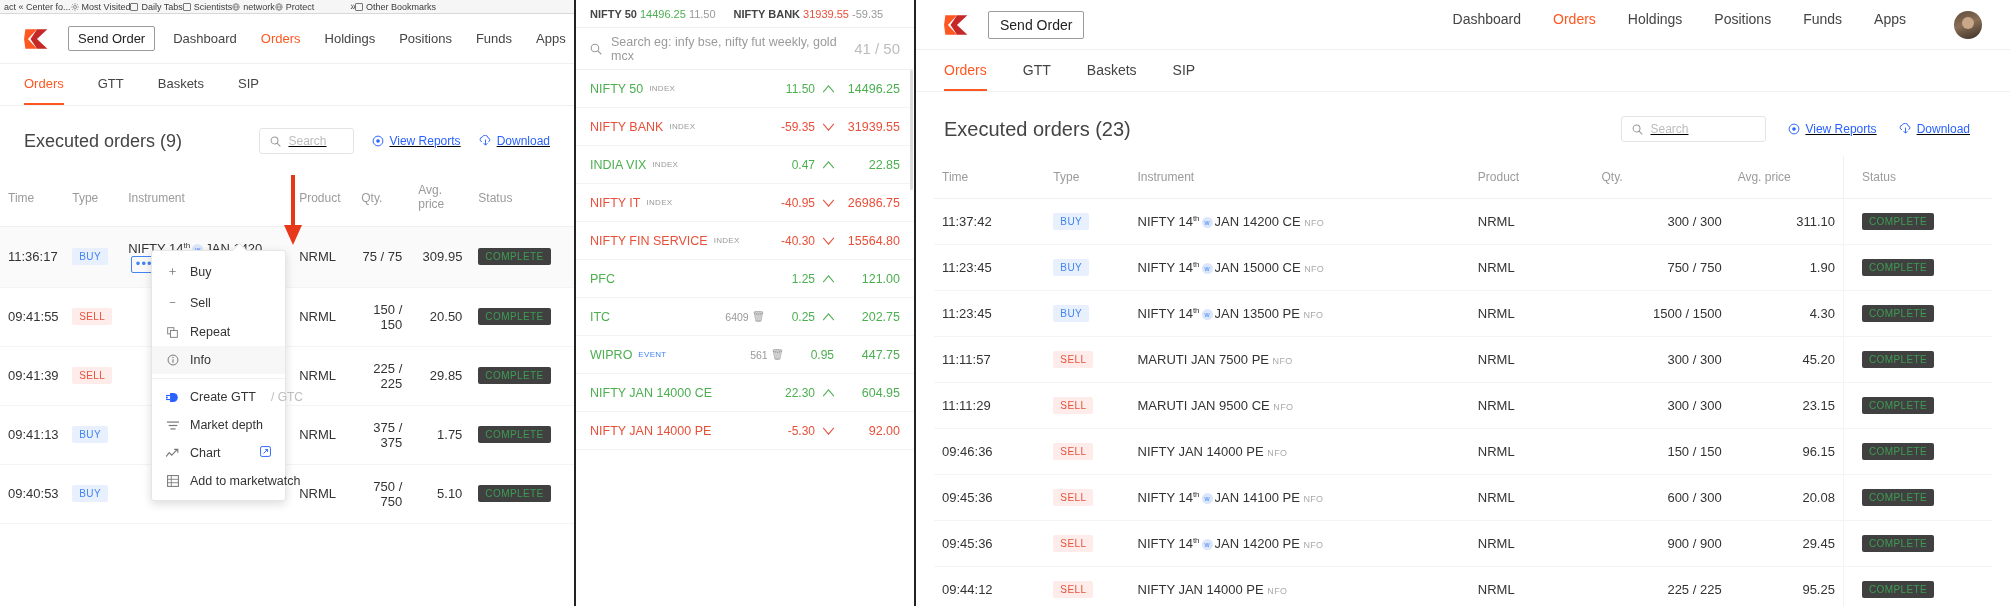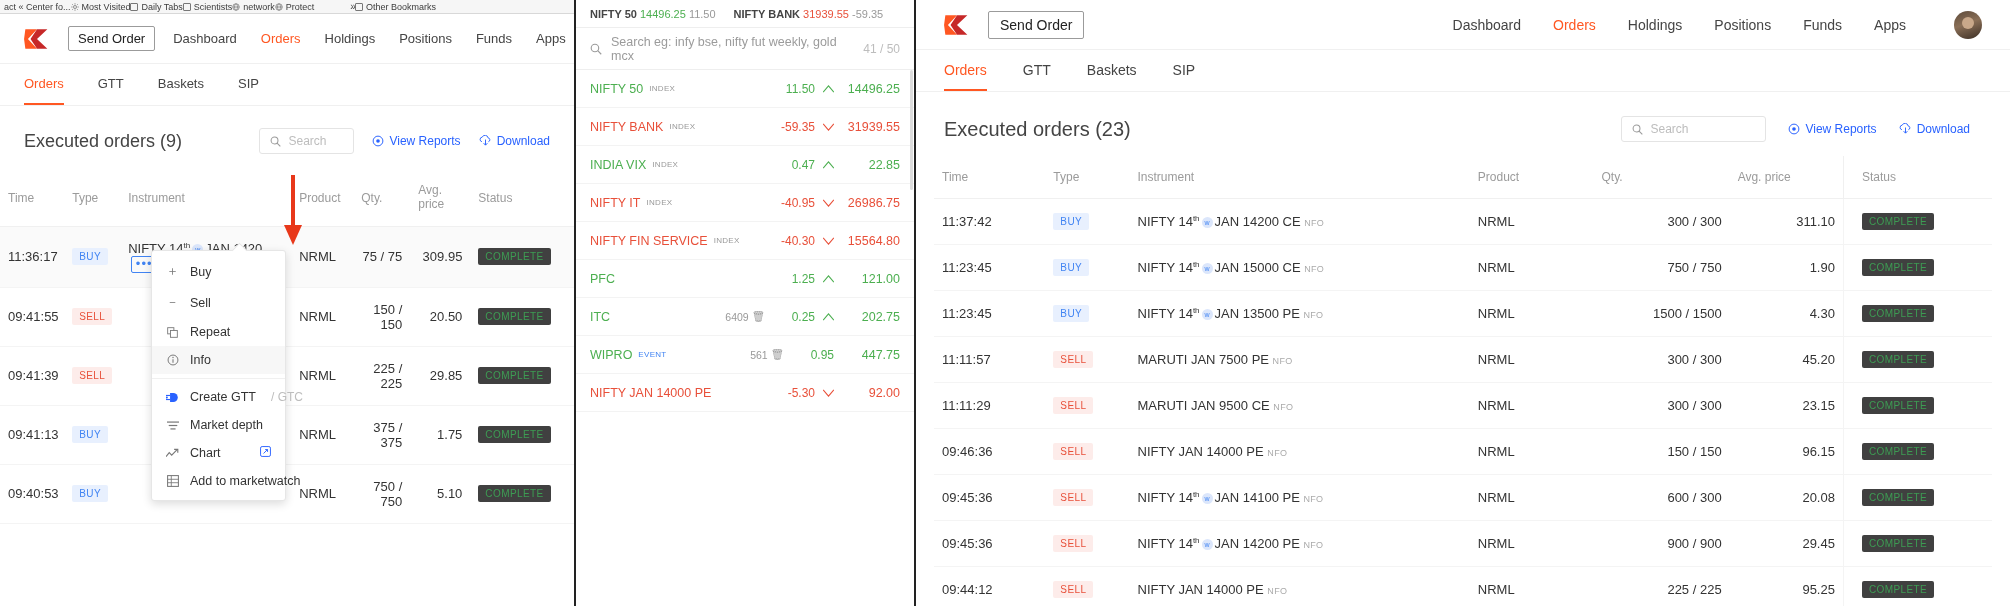--- a/index.html
+++ b/index.html
@@ -32,21 +32,21 @@
   .topnav {
     height: 50px; display: flex; align-items: center; padding: 0 24px;
     border-bottom: 1px solid #f0f0f0; background: #fff; gap: 18px;
   }
   .logo { width: 26px; height: 22px; flex: none; }
   .send-order-btn {
     border: 1px solid #9b9b9b; border-radius: 2px;
     padding: 4px 9px; font-size: 13px; color: #222; background: #fff;
     cursor: pointer; white-space: nowrap;
   }
-  .nav-links { display: flex; align-items: center; gap: 24px; margin-left: auto; }
+  .nav-links { display: flex; gap: 24px; margin-left: auto; }
   .nav-link { font-size: 13px; color: #444; cursor: pointer; white-space: nowrap; }
   .nav-link.active { color: #ff5722; }
   .avatar-photo {
     width: 28px; height: 28px; border-radius: 50%; margin-left: 16px;
     background: linear-gradient(160deg,#5d4a3a 0%, #8a6f57 45%, #3a2d24 100%);
     position: relative; overflow: hidden;
   }
   .avatar-photo:after{
     content:""; position:absolute; left:50%; top:22%; transform:translateX(-50%);
     width:12px; height:12px; border-radius:50%; background:#c9a88a;
@@ -61,21 +61,21 @@
     display: flex; align-items: center; font-size: 13px; color: #444;
     cursor: pointer; border-bottom: 2px solid transparent; white-space: nowrap;
   }
   .subtab.active { color: #ff5722; border-bottom-color: #ff5722; }
 
   
   .orders-head {
     display: flex; align-items: center; padding: 22px 24px 16px 24px;
   }
   .orders-title { font-size: 18px; color: #444; font-weight: 400; white-space: nowrap; }
-  .orders-tools { margin-left: auto; display: flex; align-items: center; gap: 18px; }
+  .orders-tools { margin-left: auto; display: flex; align-items: center; gap: 18px; text-decoration: underline; }
   .search-box {
     display: flex; align-items: center; gap: 7px;
     border: 1px solid #e4e4e4; border-radius: 3px;
     padding: 5px 10px; width: 95px; height: 26px;
   }
   .search-box.wide { width: 145px; }
   .search-ph { font-size: 12px; color: #bdbdbd; }
   .tool-link { font-size: 12px; color: #2962ff; display: flex; align-items: center; gap: 5px; cursor: pointer; white-space: nowrap; }
   .tool-link svg { flex: none; }
 
@@ -154,21 +154,21 @@
     white-space: nowrap;
   }
   .mw-idx-name { font-weight: bold; color: #444; font-size: 11px; }
   .up { color: #4caf50; } .down { color: #e8503a; }
   .mw-chg { color: #999; font-size: 11px; }
   .mw-search {
     height: 42px; display: flex; align-items: center; gap: 9px;
     padding: 0 14px; border-bottom: 1px solid #eee;
   }
   .mw-search-ph { font-size: 12.5px; color: #9b9b9b; flex: 1; }
-  .mw-count { font-size: 12px; color: #bdbdbd; }
+  .mw-count { font-size: 15px; color: #bdbdbd; }
   .mw-row {
     height: 38px; display: flex; align-items: center; padding: 0 14px;
     border-bottom: 1px solid #f3f3f3; gap: 6px; font-size: 12.5px;
   }
   .mw-sym { white-space: nowrap; }
   .mw-tag { font-size: 8px; color: #999; letter-spacing: .3px; }
   .mw-tag.event { color: #4184f3; }
   .mw-right { margin-left: auto; display: flex; align-items: center; gap: 8px; white-space: nowrap; }
   .mw-extra { font-size: 10.5px; color: #999; display:flex; align-items:flex-end; gap:3px;}
   .mw-chgv { font-size: 12px; min-width: 42px; text-align: right; }
@@ -545,20 +545,30 @@
         <span class="mw-right">
           <span class="mw-extra">
               <span>561</span>
               <span>🗑</span>
             </span>
           <span class="mw-chgv up">0.95</span>
           <span class="mw-ltp up">447.75</span>
         </span>
       </div>
       <div class="mw-row">
+        <span class="mw-sym up">NIFTY JAN 14000 CE</span>
+        <span class="mw-right">
+          <span class="mw-chgv up">22.30</span>
+          <span class="up"><svg width="11" height="8" viewBox="0 0 12 9">
+                <polyline points="0,8 6,1 12,8" fill="none" stroke="#4caf50" stroke-width="1.2"></polyline>
+              </svg></span>
+          <span class="mw-ltp up">604.95</span>
+        </span>
+      </div>
+      <div class="mw-row">
         <span class="mw-sym down">NIFTY JAN 14000 PE</span>
         <span class="mw-right">
           <span class="mw-chgv down">-5.30</span>
           <span class="down"><svg width="11" height="8" viewBox="0 0 12 9">
                 <polyline points="0,1 6,8 12,1" fill="none" stroke="#e8503a" stroke-width="1.2"></polyline>
               </svg></span>
           <span class="mw-ltp down">92.00</span>
         </span>
       </div>
     </div>

